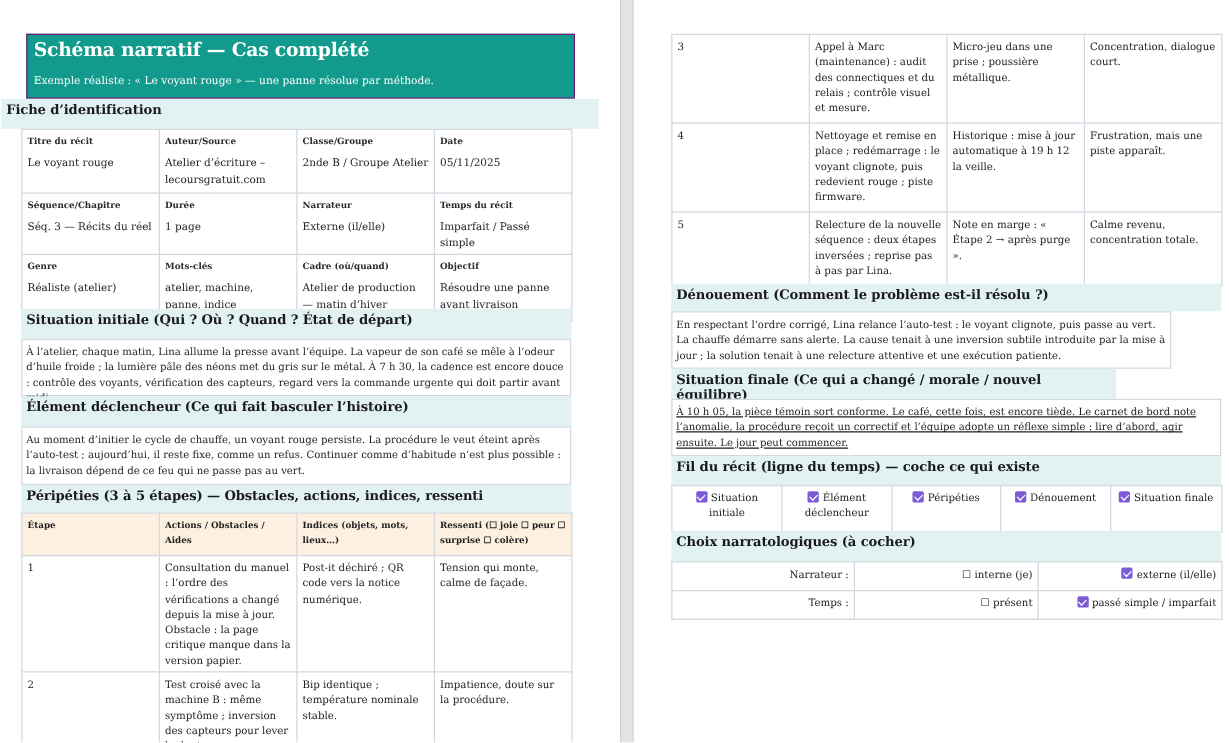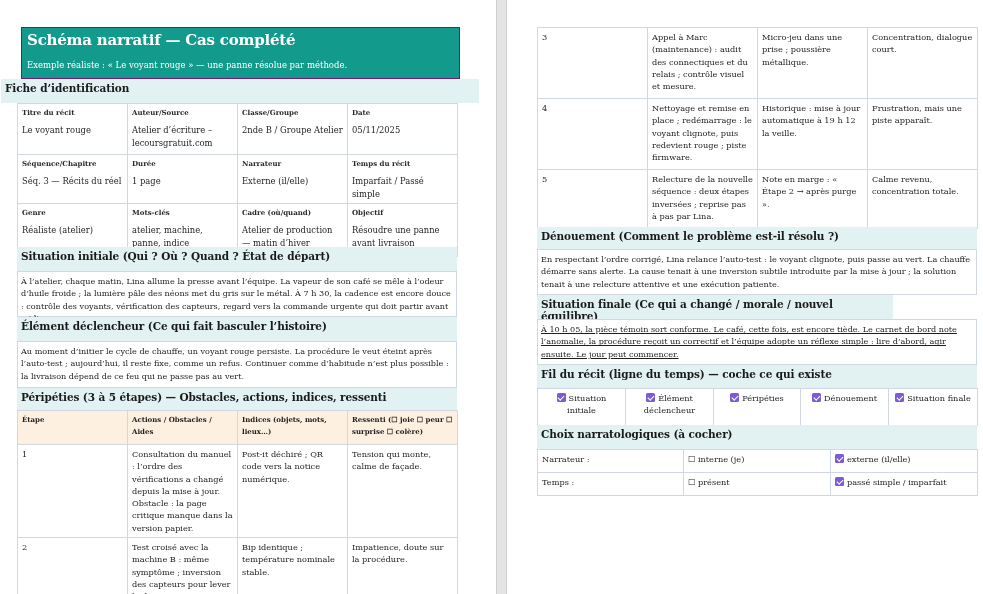--- a/index.html
+++ b/index.html
@@ -172,21 +172,21 @@
     <tr style="height:59px;">
       <td>5</td>
       <td>Relecture de la nouvelle séquence : deux étapes inversées ; reprise pas à pas par Lina.</td>
       <td>Note en marge : « Étape 2 → après purge ».</td>
       <td>Calme revenu, concentration totale.</td>
     </tr>
   </tbody>
     </table>
 
   <div class="section-head" style="left:30px; top:227px; width:440px; height:22px;">Dénouement (Comment le problème est-il résolu ?)</div>
-  <div class="para-box" style="left:30px; top:249px; width:440px; height:46px;">En respectant l’ordre corrigé, Lina relance l’auto-test : le voyant clignote, puis passe au vert. La chauffe démarre sans alerte. La cause tenait à une inversion subtile introduite par la mise à jour ; la solution tenait à une relecture attentive et une exécution patiente.</div>
+  <div class="para-box" style="left:30px; top:249px; width:400px; height:46px;">En respectant l’ordre corrigé, Lina relance l’auto-test : le voyant clignote, puis passe au vert. La chauffe démarre sans alerte. La cause tenait à une inversion subtile introduite par la mise à jour ; la solution tenait à une relecture attentive et une exécution patiente.</div>
 
   <div class="section-head" style="left:30px; top:295px; width:356px; height:24px;">Situation finale (Ce qui a changé / morale / nouvel équilibre)</div>
   <div class="para-box" style="left:30px; top:319px; width:440px; height:46px;text-decoration:underline;">À 10 h 05, la pièce témoin sort conforme. Le café, cette fois, est encore tiède. Le carnet de bord note l’anomalie, la procédure reçoit un correctif et l’équipe adopte un réflexe simple : lire d’abord, agir ensuite. Le jour peut commencer.</div>
 
   <div class="section-head" style="left:30px; top:365px; width:440px; height:23px;">Fil du récit (ligne du temps) — coche ce qui existe</div>
 
   <table class="timeline" style="left:30px; top:388px; width:440px;">
     <colgroup>
         <col style="width:88px">
         <col style="width:88px">
@@ -200,21 +200,21 @@
       <td><span class="chk"></span><span>Élément déclencheur</span></td>
       <td><span class="chk"></span><span>Péripéties</span></td>
       <td><span class="chk"></span><span>Dénouement</span></td>
       <td><span class="chk"></span><span>Situation finale</span></td>
     </tr>
   </tbody>
     </table>
 
   <div class="section-head" style="left:30px; top:425px; width:440px; height:24px;">Choix narratologiques (à cocher)</div>
 
-  <table style="left:30px; top:449px; width:440px;">
+  <table style="left:30px; top:449px; width:440px;text-align:right;">
     <colgroup>
         <col style="width:146px">
         <col style="width:147px">
         <col style="width:147px">
       </colgroup>
     <tbody>
         <tr style="height:23px;">
       <td>Narrateur :</td>
       <td>☐ interne (je)</td>
       <td><span class="chk"></span><span>externe (il/elle)</span></td>

